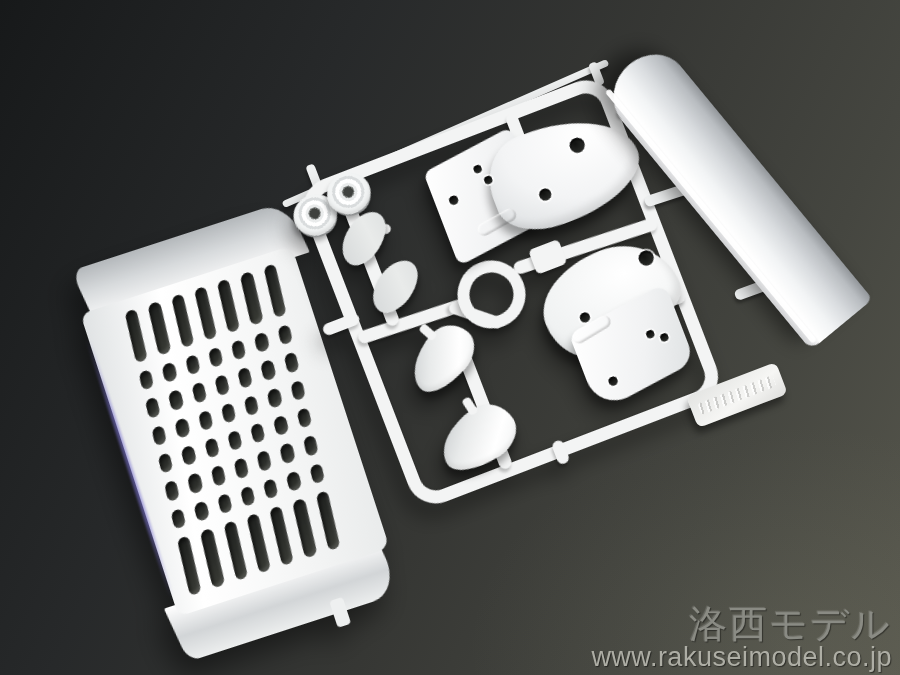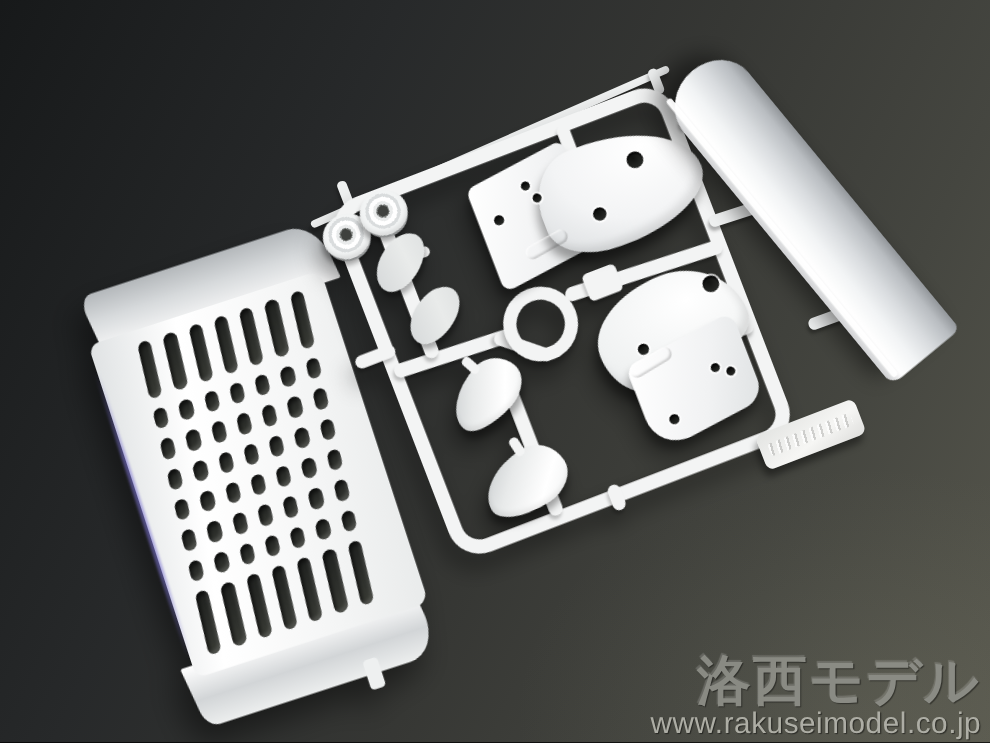--- a/index.html
+++ b/index.html
@@ -127,21 +127,21 @@
 
   
   .brand-tab{left:689px;top:378px;width:96px;height:34px;transform:rotate(-21deg);
     background:linear-gradient(160deg,#e3e4e2,#f6f6f4 60%,#dfdfdd);border-radius:7px;
     box-shadow:-4px 6px 7px rgba(0,0,0,0.4);}
   .brand-tab-ridges{left:8px;right:8px;top:11px;height:12px;border-radius:3px;opacity:0.85;
     background:repeating-linear-gradient(95deg, rgba(255,255,255,0.9) 0 2px, rgba(150,150,148,0.45) 2px 4px, rgba(0,0,0,0) 4px 8px);}
 
   
   .watermark{right:8px;bottom:4px;text-align:right;}
-  .wm-brand{position:static;display:block;font-weight:bold;font-size:49px;line-height:1.0;
+  .wm-brand{position:static;display:block;font-weight:normal;font-size:38px;line-height:1.0;
     letter-spacing:2px;color:var(--watermark-brand);opacity:0.92;
     text-shadow:1px 1px 1px rgba(0,0,0,0.45), -1px -1px 1px rgba(255,255,255,0.18);}
   .wm-url{position:static;display:block;font-family:Liberation Sans, sans-serif;
     font-size:27px;line-height:1.0;letter-spacing:0.5px;color:var(--watermark-url);opacity:0.95;
     text-shadow:1px 1px 1px rgba(0,0,0,0.5);margin-top:1px;}
 </style>
 </head>
 <body>
 
 <div class="scene">

